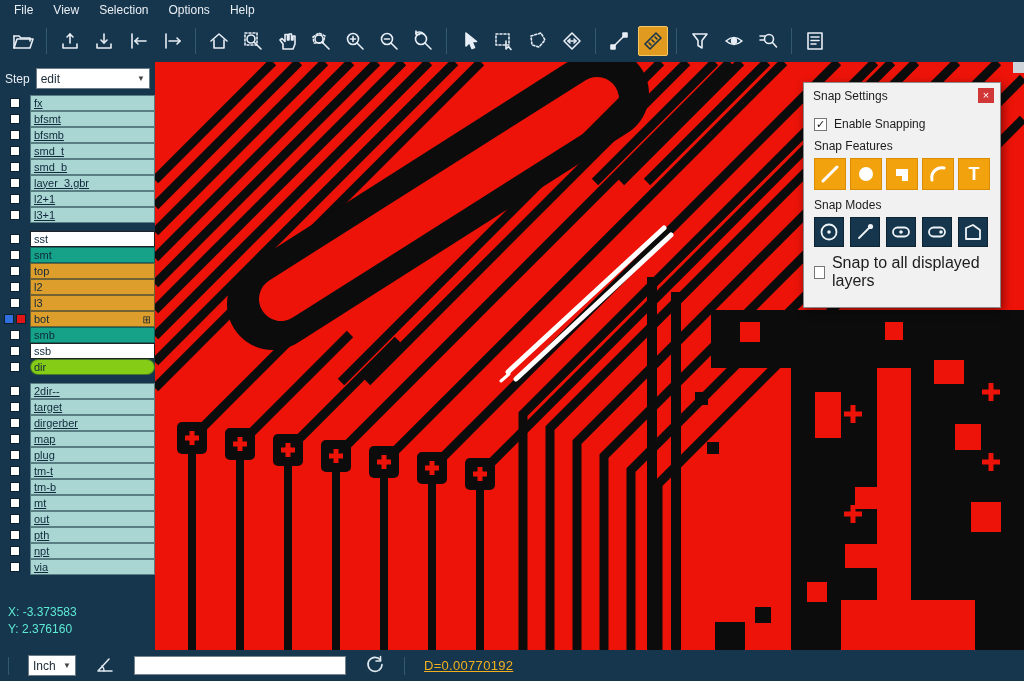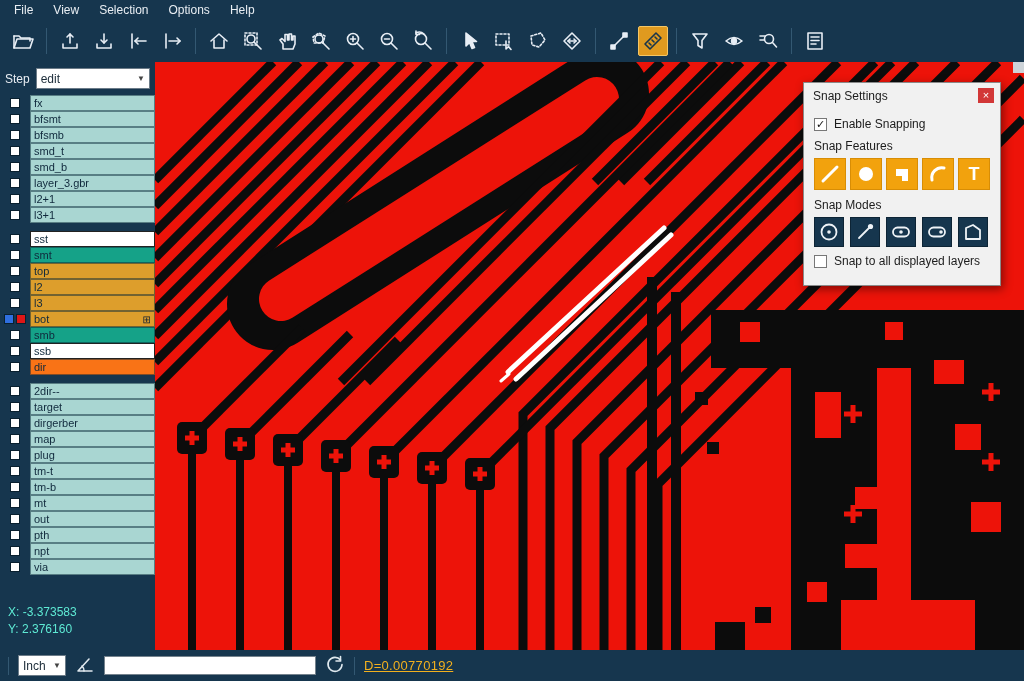--- a/index.html
+++ b/index.html
@@ -32,25 +32,25 @@
   .layer-list { flex:1; overflow:hidden; }
   .layer-row { display:flex; height:16px; }
   .layer-row.gap { margin-top:8px; }
   .lrow-check { width:30px; display:flex; align-items:center; justify-content:center; gap:2px; }
   .box { width:10px; height:10px; background:#fff; border:1px solid #09202f; display:inline-block; }
   .box.blue { background:#2f6fe0; }
   .box.red  { background:#e01616; }
   .lrow-name { flex:1; height:16px; font-size:11px; line-height:13px; padding:0 3px;
                border:1px solid rgba(8,38,54,.5); color:#10293c;
                display:flex; align-items:center; justify-content:space-between; overflow:hidden; white-space:nowrap; }
-  .cyan  { background:#a9d6d2; }
+  .cyan  { background:#a9d6d2;text-decoration:underline; }
   .white { background:#ffffff; border-color:#222 !important; }
   .green { background:#15a288; }
   .orange{ background:#dd9e2c; }
-  .gray  { background:#f97316; }
+  .gray  { background:#84cc16;border-radius:8px; }
   .grid-glyph { font-size:10px; color:#123; }
 
   .coords { margin-top:auto; padding:4px 8px 12px; color:#5eead4; font-size:12px; line-height:17px; }
 
   
   .canvas { position:relative; width:869px; height:588px; background:#ed1309; overflow:hidden; }
   .scroll-corner { position:absolute; top:0; right:0; width:11px; height:11px; background:#cdd3d8; }
 
   
   .snap { position:absolute; left:648px; top:20px; width:198px; background:#f1f1f1;
@@ -70,21 +70,21 @@
           font-size:18px; font-weight:bold; padding:0; }
   .fbtn svg { stroke:#fff; fill:none; stroke-width:3; stroke-linecap:round; }
   .mode-row { display:flex; gap:6px; margin-top:2px; }
   .mbtn { width:30px; height:30px; background:#16364e; border:1px solid #0d2435;
           display:flex; align-items:center; justify-content:center; padding:0; }
   .mbtn svg { stroke:#eef3f7; fill:none; stroke-width:1.8; stroke-linecap:round; stroke-linejoin:round; }
   .close-btn { margin-top:9px; width:100%; height:23px; background:linear-gradient(#fdfdfd,#d8d8d8);
                border:1px solid #9a9a9a; font-size:12px; font-family:"Liberation Sans",sans-serif; }
 
   
-  .statusbar { height:31px; display:flex; align-items:center; gap:9px; padding:0 8px;
+  .statusbar { height:31px; display:flex; align-items:center; gap:19px; padding:0 8px;
                background:#16364e; color:#e9eef3; }
   .sep-v { width:1px; height:18px; background:#335872; }
   .unit { width:48px; }
   .sb-input { width:212px; height:19px; border:1px solid #74828d; background:#fff;
               font-size:12px; padding:0 3px; }
   .sb-icon svg { stroke:#dfe8ee; fill:none; stroke-width:1.6; stroke-linecap:round; }
   .d-label { color:#f2b01e; font-size:13px; letter-spacing:.3px;text-decoration:underline; }
 </style>
 </head>
 <body>
@@ -610,21 +610,21 @@
               </svg>
           </button>
           <button class="mbtn">
             <svg width="22" height="22" viewBox="0 0 22 22">
                 <path d="M4,18 V7 L11,4 L18,9 V18 Z"></path>
               </svg>
           </button>
         </div>
         <div class="chkrow">
           <span class="chk"></span>
-          <span style="font-size:12px">Snap to all displayed layers</span>
+          <span style="font-size:16px">Snap to all displayed layers</span>
         </div>
       </div>
     </div>
   </div>
 </div>
 
 <div class="statusbar">
   <span class="sep-v"></span>
   <span class="combo unit">
     <span>Inch</span>

